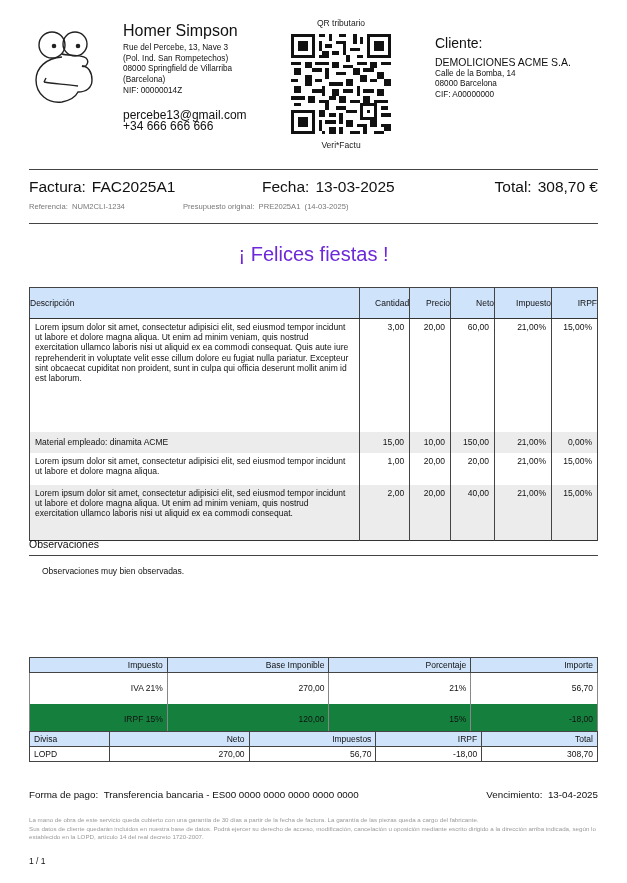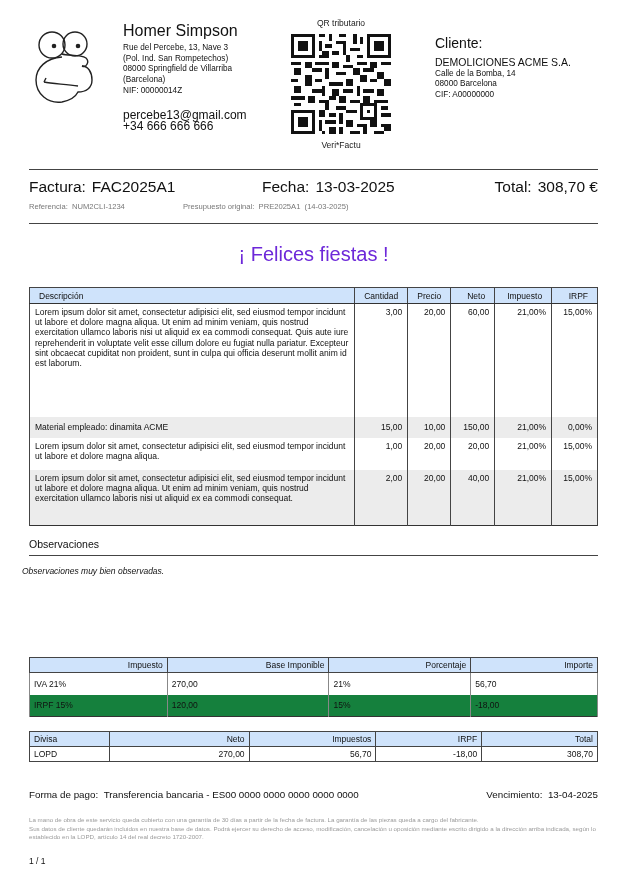--- a/index.html
+++ b/index.html
@@ -26,32 +26,32 @@
 
     .inv-line { top: 178px; font-size: 15.5px; color: #111; }
     .inv-line .lbl { margin-right: 6px; }
     .ref-line { top: 202px; font-size: 7.6px; color: #777; }
 
     .greeting { left: 0; width: 627px; top: 243px; text-align: center; font-size: 20px; color: #6d28d9; }
 
     
     table { border-collapse: collapse; font-size: 8.5px; color: #111; }
     .items { position: absolute; left: 29px; top: 287px; width: 569px; border: 1.5px solid #333; }
-    .items th { background: #cfe3fb; font-weight: normal; text-align: right; padding: 2px 9px; height: 16px; border: 1px solid #444; border-bottom: 1.5px solid #333; }
+    .items th { background: #cfe3fb; font-weight: normal; text-align: right; padding: 2px 0; height: 31px; border: 1px solid #444; border-bottom: 1.5px solid #333; }
     .items th.desc { text-align: left; }
     .items td { padding: 3px 5px 3px 5px; vertical-align: top; text-align: right; border-left: 1px solid #444; border-right: 1px solid #444; line-height: 10.2px; }
     .items td.desc { text-align: left; }
     .items tr.alt td { background: #ececec; }
 
     .obs-title { left: 29px; top: 538px; font-size: 10.5px; }
-    .obs-text { left: 22px; top: 566px; font-size: 8.5px; font-style: italic; }
+    .obs-text { left: 42px; top: 566px; font-size: 8.5px; }
 
     .taxes { position: absolute; left: 29px; top: 657px; width: 569px; border: 1.5px solid #333; }
     .taxes th { background: #cfe3fb; font-weight: normal; text-align: right; padding: 1px 4px; height: 15px; border: 1px solid #444; }
-    .taxes td { padding: 1px 4px; height: 22px; border: 1px solid #888; border-top: none; border-bottom: none; }
+    .taxes td { text-align: right; padding: 1px 4px; height: 31px; border: 1px solid #888; border-top: none; border-bottom: none; }
     .taxes tr.alt td { background: #15803d; }
 
     .totals { position: absolute; left: 29px; top: 731px; width: 569px; border: 1.5px solid #333; }
     .totals th { background: #cfe3fb; font-weight: normal; text-align: right; padding: 1px 4px; height: 15px; border: 1px solid #444; }
     .totals th.first, .totals td.first { text-align: left; }
     .totals td { text-align: right; padding: 1px 4px; height: 15px; border: 1px solid #444; }
 
     .pay { left: 29px; top: 789px; font-size: 9.8px; }
     .due { right: 29px; top: 789px; font-size: 9.8px; }
     .legal { left: 29px; top: 816px; width: 572px; font-size: 6.2px; line-height: 8.6px; color: #9a9a9a; }

